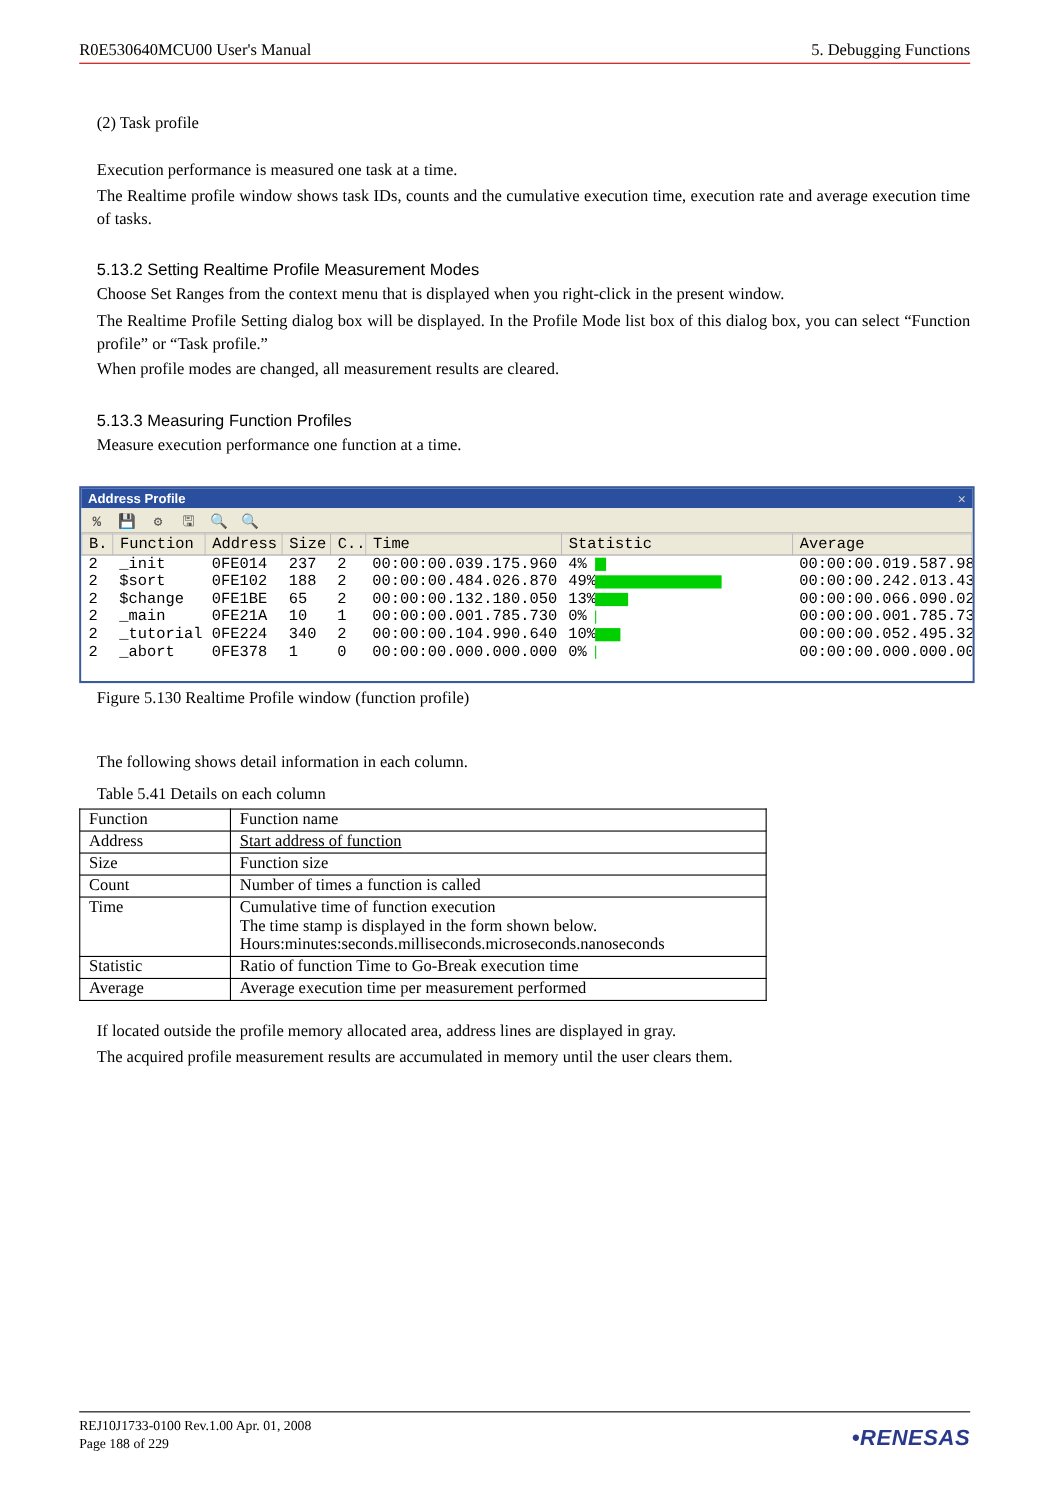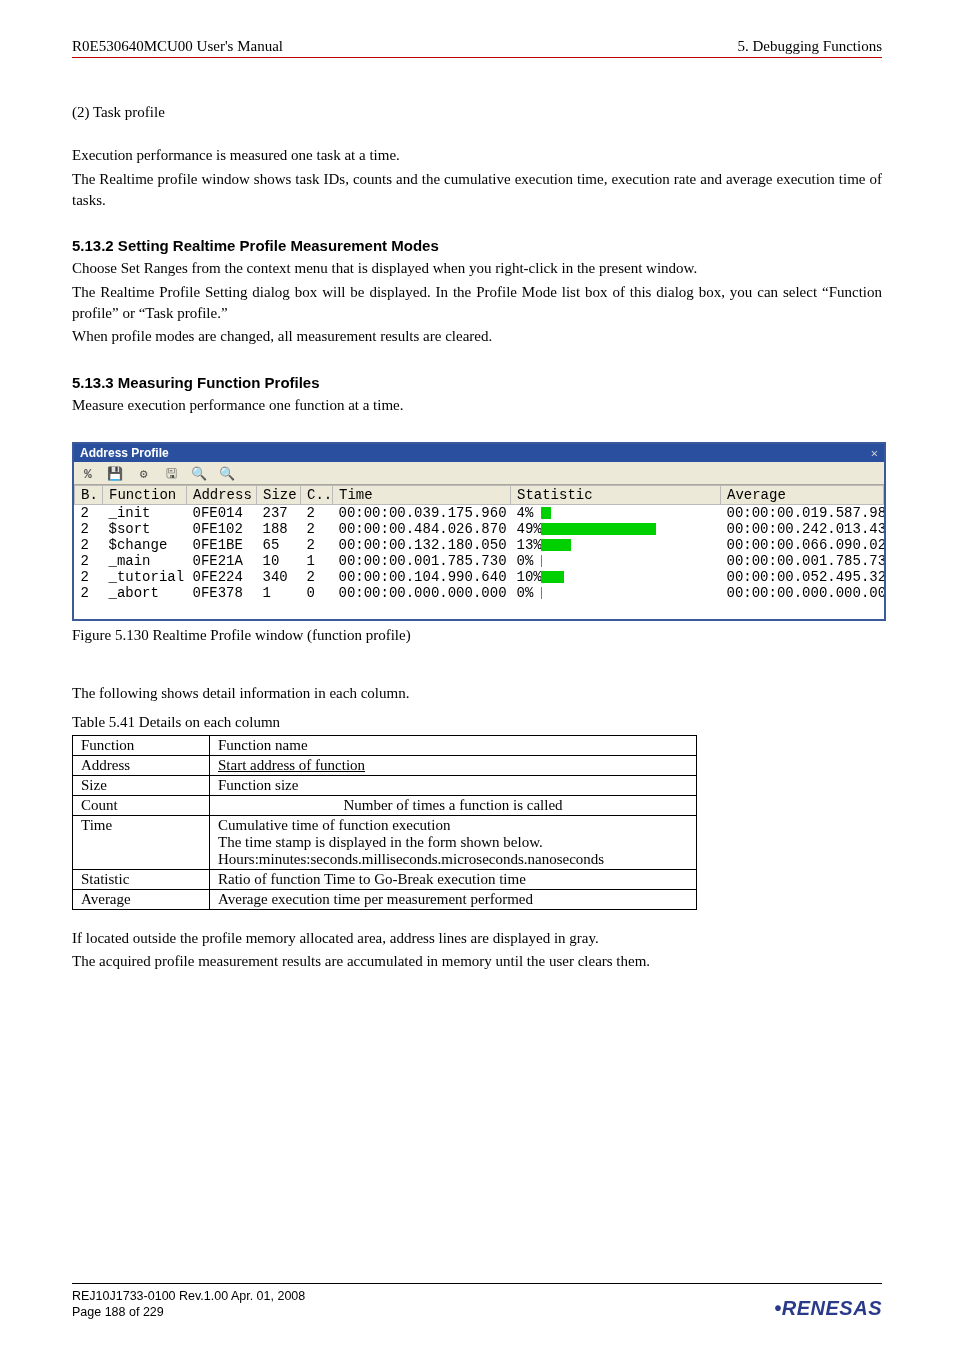--- a/index.html
+++ b/index.html
@@ -10,23 +10,23 @@
     font-family: "Times New Roman", Times, serif;
     font-size: 15px;
     color: #000;
     position: relative;
     box-sizing: border-box;
     padding: 38px 72px 0 72px;
     background: #fff;
   }
   .hdr { display: flex; justify-content: space-between; font-size: 15px; }
   .hdr-underline { border-bottom: 1.5px solid #c00000; margin-top: 2px; margin-bottom: 44px; }
-  p { margin: 0 0 2px 0; line-height: 1.42; }
+  p { margin: 0 0 2px 16px; line-height: 1.42; }
   .sec-label { margin-bottom: 4px; }
-  .sans { font-family: Arial, Helvetica, sans-serif; font-size: 15px; font-weight: bold; }
+  .sans { font-family: Arial, Helvetica, sans-serif; font-size: 15px; }
   .gap1 { height: 18px; }
   .gap2 { height: 22px; }
   .gap3 { height: 34px; }
 
   
   .rp-window { width: 100%; border: 2px solid #3a5a9a; margin: 6px 0 4px 0; font-family: "Courier New", monospace; font-size: 14px; }
   .rp-titlebar { background: linear-gradient(to bottom, #2a4f9e, #2a4f9e); color: #fff; padding: 2px 6px; font-family: Arial, sans-serif; font-size: 12px; font-weight: bold; display:flex; justify-content:space-between; }
   .rp-titlebar span.xbtn { color:#ccc; cursor:default; font-family: monospace; }
   .rp-toolbar { background: #ece9d8; padding: 2px 6px; border-bottom: 1px solid #aca899; font-size: 13px; }
   .rp-toolbar span { display:inline-block; width:16px; height:15px; text-align:center; margin-right:4px; color:#555; }
@@ -43,21 +43,21 @@
   
   .det-tbl { border-collapse: collapse; margin-top:2px; }
   .det-tbl td { border: 1px solid #000; padding: 1px 8px; font-size:15px; vertical-align: top; }
   .det-tbl td:first-child { width: 120px; }
   .det-tbl td:last-child { width: 470px; }
 
   
   .footer { position:absolute; bottom:30px; left:72px; right:72px; }
   .footer-line { border-top:1px solid #000; margin-bottom:4px; }
   .footer-row { display:flex; justify-content:space-between; align-items:flex-end; }
-  .footer-left { font-family: Liberation Sans, sans-serif; font-size: 12.5px; line-height:1.3; }
+  .footer-left { font-family: Liberation Serif, serif; font-size: 12.5px; line-height:1.3; }
   .renesas { font-family: Arial, sans-serif; font-weight:bold; font-style:italic; font-size:20px; color:#2a3a8a; letter-spacing:0.5px; }
   .renesas .dot { color:#2a3a8a; }
 </style>
 </head>
 <body>
 
 <div class="hdr">
   <span>R0E530640MCU00 User's Manual</span>
   <span>5. Debugging Functions</span>
 </div>
@@ -197,21 +197,21 @@
       <tr>
         <td>Address</td>
         <td style="white-space: pre-line; text-decoration: underline;">Start address of function</td>
       </tr>
       <tr>
         <td>Size</td>
         <td style="white-space: pre-line;">Function size</td>
       </tr>
       <tr>
         <td>Count</td>
-        <td style="white-space: pre-line; text-align: center;">Number of times a function is called</td>
+        <td style="white-space: pre-line;">Number of times a function is called</td>
       </tr>
       <tr>
         <td>Time</td>
         <td style="white-space: pre-line;">Cumulative time of function execution
 The time stamp is displayed in the form shown below.
 Hours:minutes:seconds.milliseconds.microseconds.nanoseconds</td>
       </tr>
       <tr>
         <td>Statistic</td>
         <td style="white-space: pre-line;">Ratio of function Time to Go-Break execution time</td>

